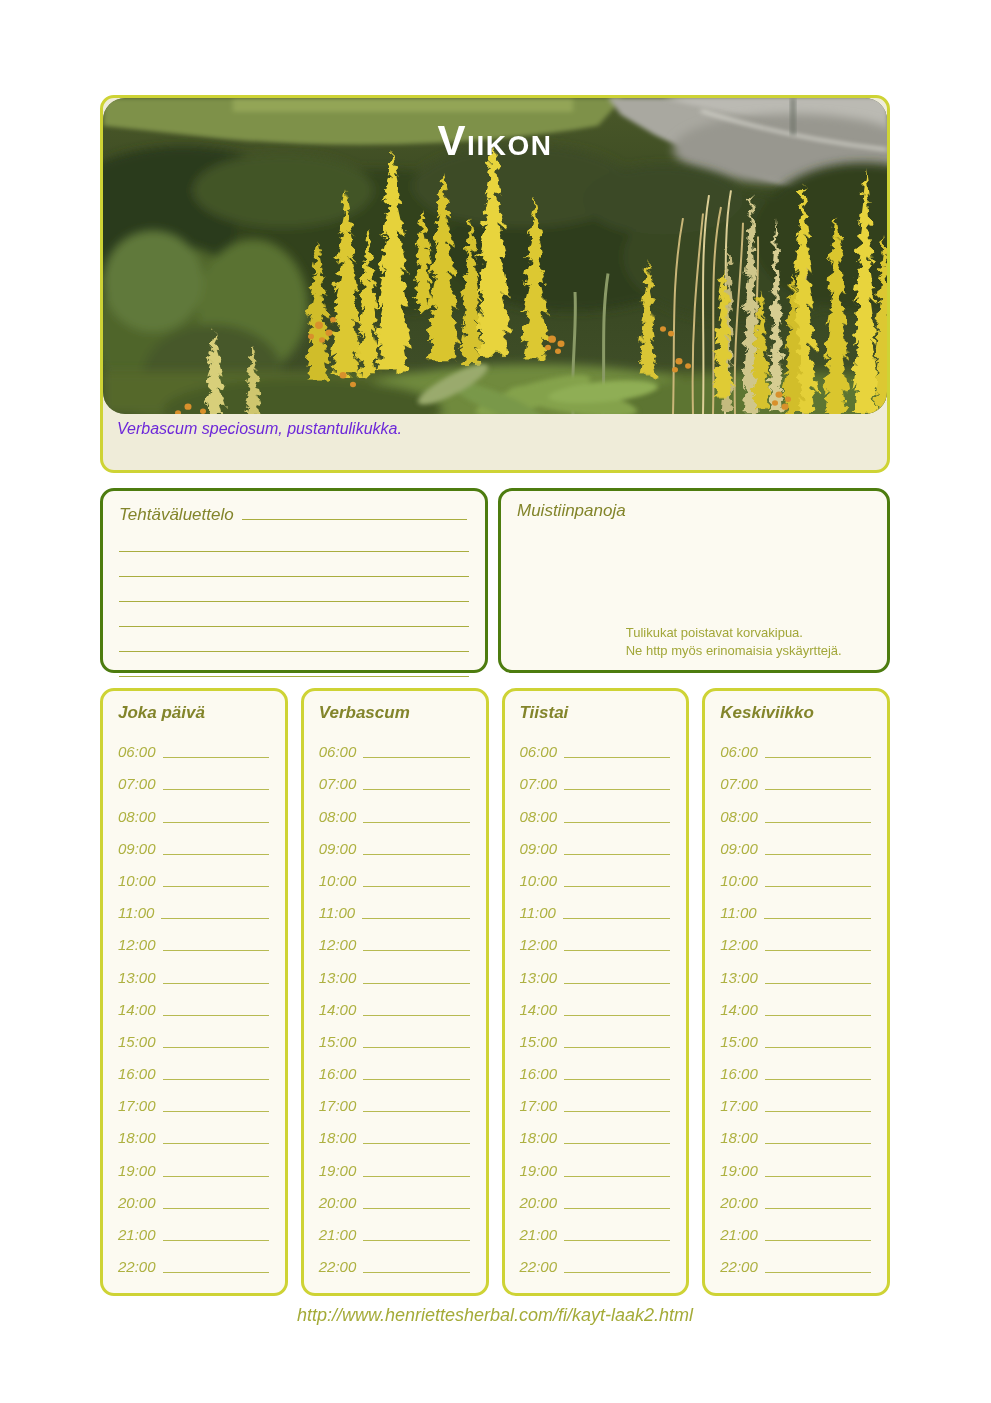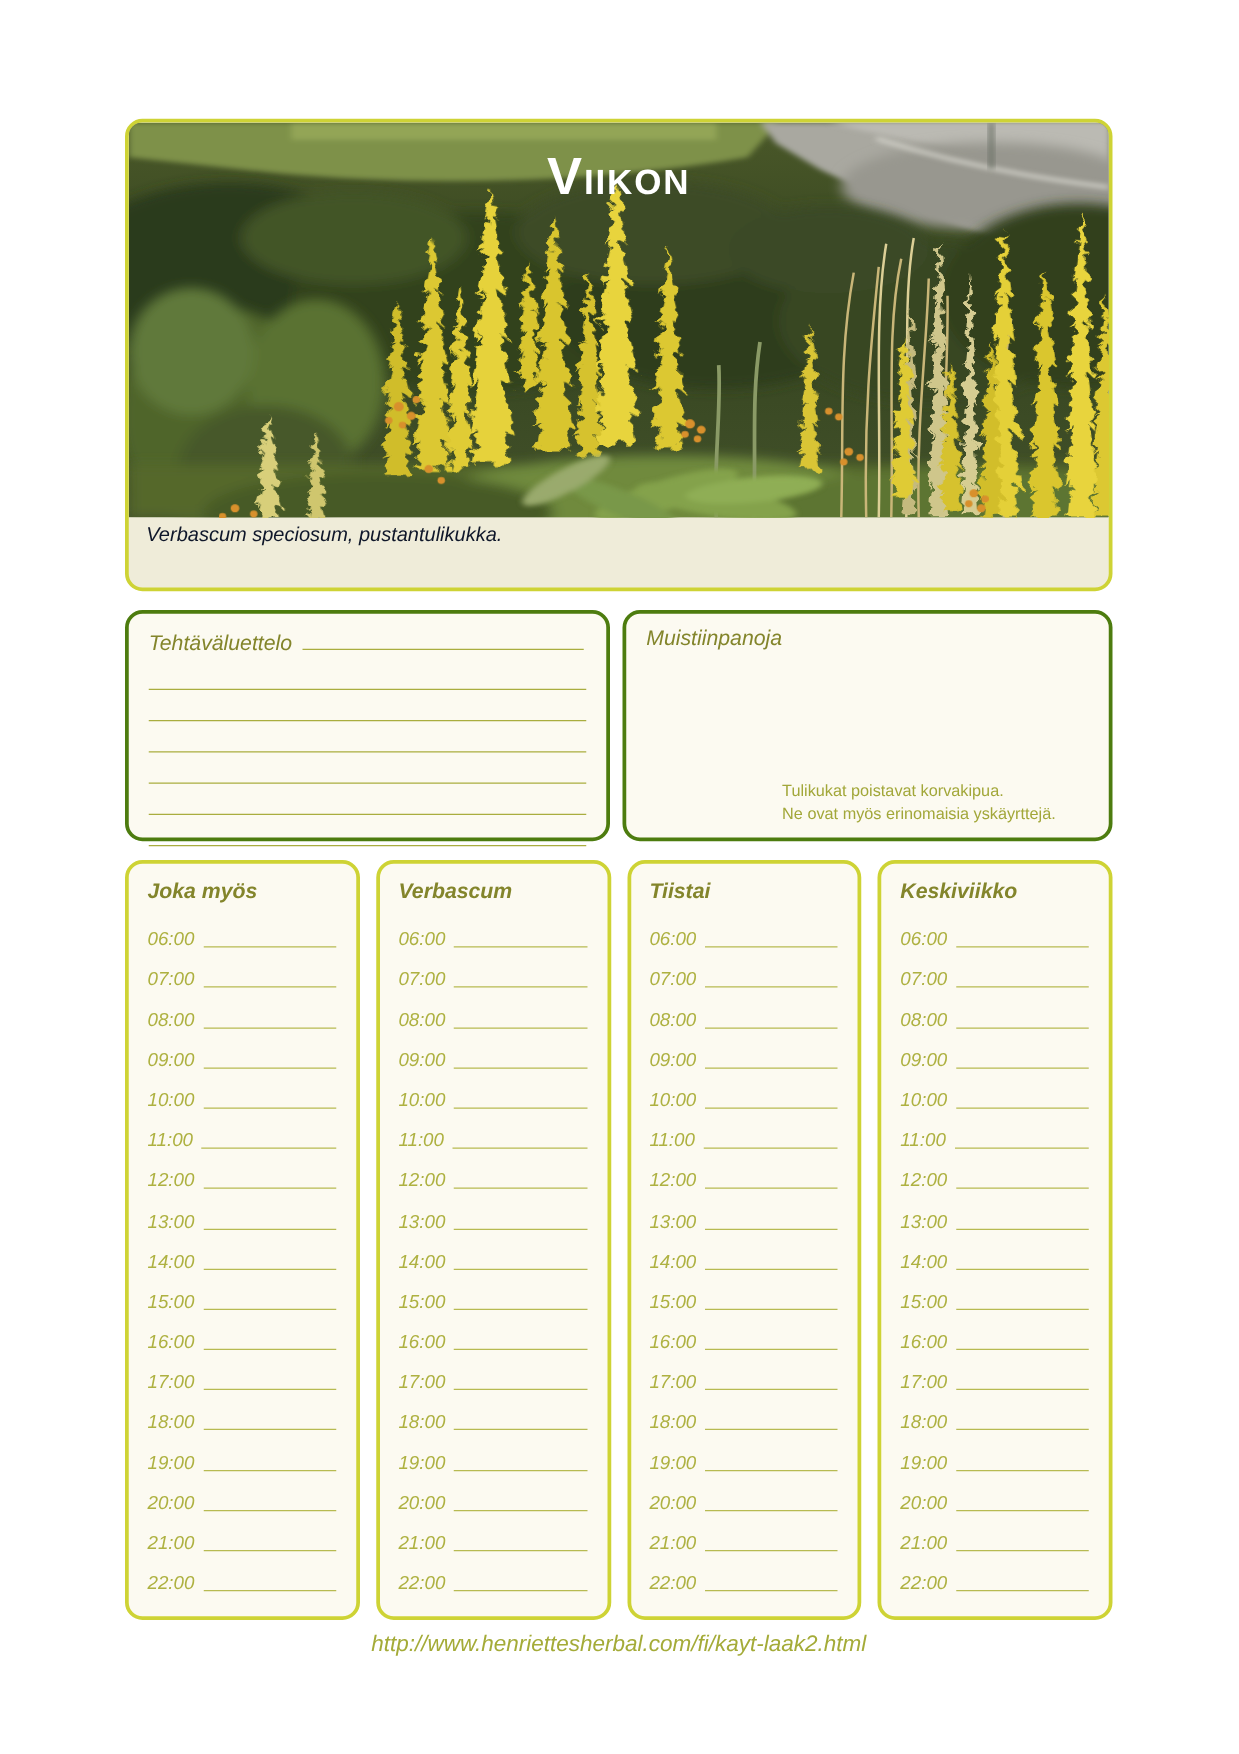--- a/index.html
+++ b/index.html
@@ -5,27 +5,27 @@
   html,body{margin:0;padding:0;}
   body{background:#ffffff;font-family:"Liberation Sans",sans-serif;}
   .page{position:relative;width:991px;height:1403px;background:#ffffff;overflow:hidden;}
   .content{position:absolute;left:100px;top:95px;width:790px;}
 
   
   .card{box-sizing:border-box;border:3px solid #4d7c0f;border-radius:14px;background:#fcfaf1;}
 
   
   .photo-card{box-sizing:border-box;width:790px;height:378px;border:3px solid #ced335;border-radius:14px;overflow:hidden;background:#efecd9;}
-  .photo{position:relative;width:100%;height:316px;overflow:hidden;}
+  .photo{position:relative;width:100%;height:316px;overflow:hidden;border-radius:22px;}
   .photo svg{display:block;width:100%;height:100%;}
   .photo-title{position:absolute;top:16px;left:0;right:0;margin:0;text-align:center;
     color:#ffffff;font-weight:700;font-size:28px;letter-spacing:1.5px;text-transform:uppercase;line-height:1.3;}
   .photo-title::first-letter{font-size:42px;}
   .caption-strip{height:30px;display:flex;align-items:center;padding-left:14px;
-    font-style:italic;font-size:16px;color:#0f172a;}
+    font-style:italic;font-size:16px;color:#6d28d9;}
 
   
   .row2{display:flex;gap:10px;margin-top:15px;}
   .tasks-card{width:388px;height:185px;padding:10px 16px 8px 16px;box-sizing:border-box;}
   .notes-card{flex:1;height:185px;padding:10px 16px 10px 16px;box-sizing:border-box;display:flex;flex-direction:row;}
   .panel-label{font-style:italic;font-size:17px;color:#83852b;}
   .tasks-head{display:flex;align-items:baseline;height:26px;}
   .writein-line{flex:1;margin-left:8px;margin-right:2px;border-bottom:1.5px solid #a9ad3f;height:18px;}
   .task-line{height:24px;border-bottom:1.5px solid #a9ad3f;}
   .notes-tip{margin-top:auto;font-size:13px;line-height:1.4;color:#a2a739;}
@@ -207,28 +207,28 @@
             <div class="task-line"></div>
             <div class="task-line"></div>
             <div class="task-line"></div>
             <div class="task-line"></div>
           </div>
       </div>
       <div class="card notes-card">
         <div class="panel-label">Muistiinpanoja</div>
         <div class="notes-tip">
           <div>Tulikukat poistavat korvakipua.</div>
-          <div>Ne ovat myös erinomaisia yskäyrttejä.</div>
+          <div>Ne http myös erinomaisia yskäyrttejä.</div>
         </div>
       </div>
     </section>
 
     <section class="columns" id="day-columns">
         <div class="day-card">
-          <div class="day-header">Joka myös</div>
+          <div class="day-header">Joka päivä</div>
           <div class="time-row">
             <span class="time-label">06:00</span>
             <span class="slot-line"></span>
           </div>
           <div class="time-row">
             <span class="time-label">07:00</span>
             <span class="slot-line"></span>
           </div>
           <div class="time-row">
             <span class="time-label">08:00</span>

